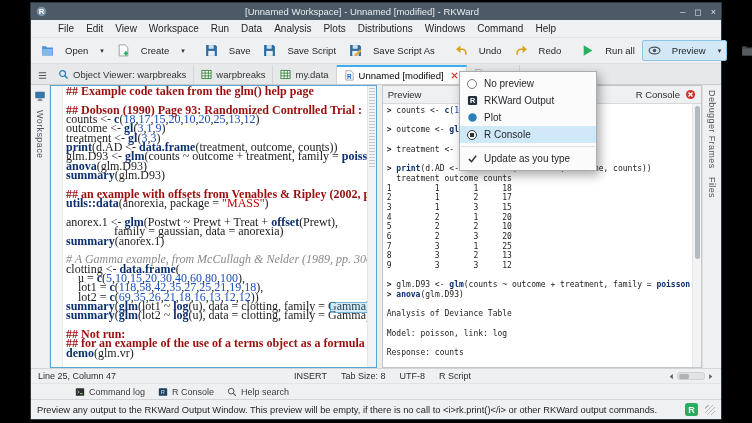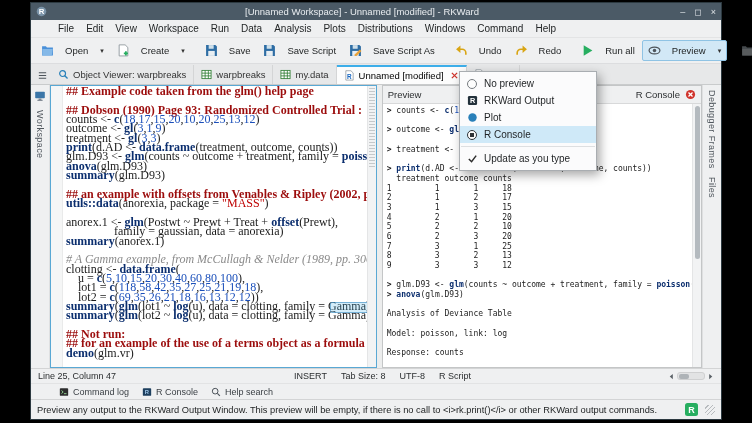--- a/index.html
+++ b/index.html
@@ -83,21 +83,21 @@
   .kte-status{height:14px;flex:0 0 auto;background:#eff0f1;border-top:1px solid #d3d4d5;display:flex;
     align-items:center;font-size:9px;padding:0 7px;gap:14px;color:#2b2e30;white-space:nowrap;}
   .kte-spacer{width:150px;}
   .hscroll{margin-left:auto;display:flex;align-items:center;gap:2px;}
   .hscroll .tr{width:26px;height:6px;background:#e2e3e4;border:1px solid #cfd0d1;border-radius:3px;position:relative;}
   .hscroll .th{position:absolute;left:1px;top:0.5px;bottom:0.5px;width:10px;background:#aeb3b7;border-radius:2px;}
   .harrow{display:flex;}
   .harrow svg{width:7px;height:7px;}
   
   .bottom-dock{height:15px;flex:0 0 auto;display:flex;align-items:center;gap:13px;
-    padding:0 8px 0 28px;font-size:9px;border-top:1px solid #e2e3e4;color:#3a3f44;}
+    padding:0 8px 0 44px;font-size:9px;border-top:1px solid #e2e3e4;color:#3a3f44;}
   .bd-item{display:flex;align-items:center;gap:4px;white-space:nowrap;}
   .bd-item .ic{display:flex;}
   .bd-item svg{width:10px;height:10px;display:block;}
   
   .statusbar{height:19px;flex:0 0 auto;border-top:1px solid #d3d4d5;display:flex;align-items:center;
     padding:0 6px;font-size:9.3px;gap:7px;color:#232627;}
   .statusbar .msg{flex:1;white-space:nowrap;overflow:hidden;text-overflow:ellipsis;}
   .badge-r{width:13px;height:13px;flex:0 0 auto;background:#27ae60;border-radius:2.5px;color:#fff;
     font-weight:bold;font-size:9px;display:flex;align-items:center;justify-content:center;}
   .grip{width:10px;height:10px;flex:0 0 auto;

